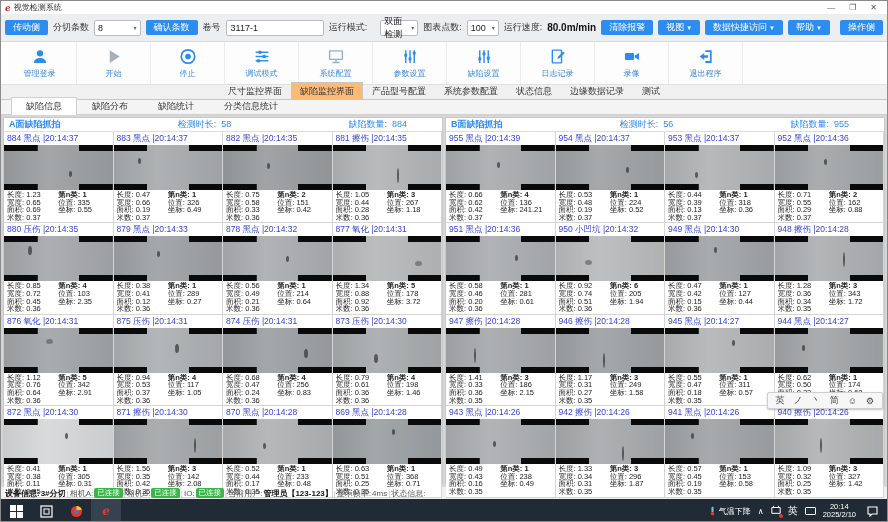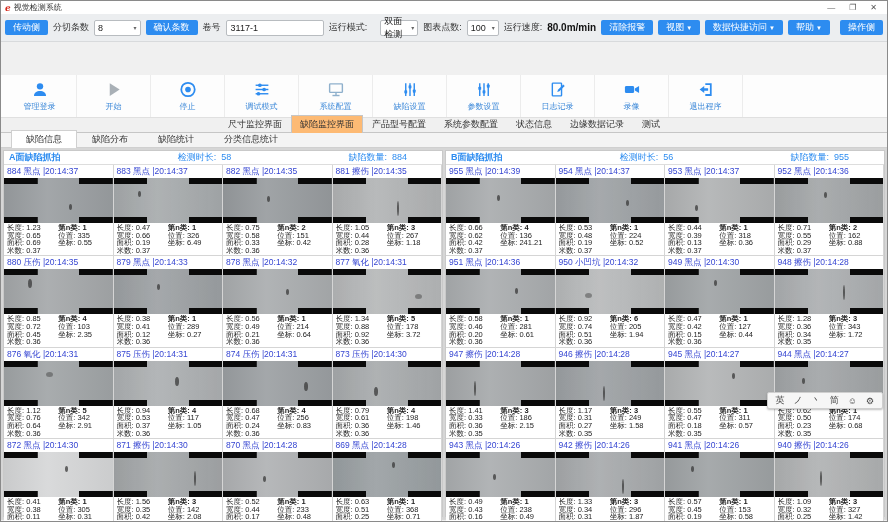--- a/index.html
+++ b/index.html
@@ -14,21 +14,21 @@
   .toolbar1{height:28px;background:#eceef0;border-bottom:1px solid #d8dadc;display:flex;align-items:center;gap:5px;padding:0 4px;font-size:9px;color:#333;}
   .btn-blue{background:#2d8cf0;color:#fff;border:none;border-radius:2px;font-size:9px;padding:3px 8px;line-height:1;cursor:pointer;white-space:nowrap;}
   .btn-blue .arr{font-size:6px;margin-left:2px;}
   .field-label{white-space:nowrap;color:#333;}
   .selectbox{background:#fff;border:1px solid #b8bcc0;border-radius:2px;height:16px;display:flex;align-items:center;padding:0 3px;font-size:9px;color:#222;position:relative;}
   .selectbox .sel-arr{margin-left:auto;font-size:6px;color:#666;padding-left:6px;}
   .textinput{background:#fff;border:1px solid #b8bcc0;border-radius:2px;height:16px;display:flex;align-items:center;padding:0 4px;font-size:9px;color:#222;}
   .speed-val{font-weight:bold;color:#111;font-size:10px;}
   .tb-spacer{flex:1;}
   
-  .toolbar2{height:43px;background:#fdfdfd;border-bottom:1px solid #e0e0e0;display:flex;align-items:stretch;padding:0 2px;margin-top:33px;}
+  .toolbar2{height:43px;background:#fdfdfd;border-bottom:1px solid #e0e0e0;display:flex;align-items:stretch;padding:0 2px;}
   .action{width:74px;display:flex;flex-direction:column;align-items:center;justify-content:center;gap:2px;border-right:1px solid #ececec;cursor:pointer;}
   .action .a-ico{width:20px;height:18px;display:flex;align-items:center;justify-content:center;}
   .action .a-ico svg{width:18px;height:17px;}
   .action .a-label{font-size:8px;color:#3a87d8;white-space:nowrap;}
   
   .tabs{height:15px;background:#f0f0f0;display:flex;align-items:flex-end;padding:0 2px;border-bottom:1px solid #c6c6c6;font-size:9px;justify-content:center;}
   .tab{padding:2px 8px 1px;color:#333;border:1px solid transparent;border-bottom:none;cursor:pointer;white-space:nowrap;}
   .tab.active{background:#fdba74;border-color:#c6c6c6;position:relative;top:1px;padding-bottom:2px;}
   .subtabs{height:15px;background:#f4f4f4;display:flex;align-items:flex-end;padding:0 10px;border-bottom:1px solid #d0d0d0;font-size:9px;}
   .subtab{padding:2px 14px 1px;color:#333;border:1px solid transparent;border-bottom:none;cursor:pointer;white-space:nowrap;}
@@ -183,42 +183,42 @@
   </div>
 
   <div class="action">
     <span class="a-ico" style="color: rgb(45, 140, 240);">
           <svg viewBox="0 0 24 24" fill="currentColor">
             <g stroke="currentColor" stroke-width="2">
               <line x1="6" y1="3" x2="6" y2="21"></line>
               <line x1="12" y1="3" x2="12" y2="21"></line>
               <line x1="18" y1="3" x2="18" y2="21"></line>
             </g>
-            <rect x="4" y="13" width="4" height="4.5" rx="1"></rect>
-            <rect x="10" y="6" width="4" height="4.5" rx="1"></rect>
-            <rect x="16" y="12" width="4" height="4.5" rx="1"></rect>
+            <rect x="4" y="8" width="4" height="4.5" rx="1"></rect>
+            <rect x="10" y="13" width="4" height="4.5" rx="1"></rect>
+            <rect x="16" y="5" width="4" height="4.5" rx="1"></rect>
           </svg>
         </span>
-    <span class="a-label">缺陷设置</span>
+    <span class="a-label">参数设置</span>
   </div>
 
   <div class="action">
     <span class="a-ico" style="color: rgb(45, 140, 240);">
           <svg viewBox="0 0 24 24" fill="currentColor">
             <g stroke="currentColor" stroke-width="2">
               <line x1="6" y1="3" x2="6" y2="21"></line>
               <line x1="12" y1="3" x2="12" y2="21"></line>
               <line x1="18" y1="3" x2="18" y2="21"></line>
             </g>
-            <rect x="4" y="8" width="4" height="4.5" rx="1"></rect>
-            <rect x="10" y="13" width="4" height="4.5" rx="1"></rect>
-            <rect x="16" y="5" width="4" height="4.5" rx="1"></rect>
+            <rect x="4" y="13" width="4" height="4.5" rx="1"></rect>
+            <rect x="10" y="6" width="4" height="4.5" rx="1"></rect>
+            <rect x="16" y="12" width="4" height="4.5" rx="1"></rect>
           </svg>
         </span>
-    <span class="a-label">参数设置</span>
+    <span class="a-label">缺陷设置</span>
   </div>
 
   <div class="action">
     <span class="a-ico" style="color: rgb(45, 140, 240);">
           <svg viewBox="0 0 24 24" fill="currentColor">
             <rect x="4" y="3" width="13" height="18" rx="1" fill="none" stroke="currentColor" stroke-width="2"></rect>
             <path d="M21.5 7l-7.5 7.5-3 1 1-3L19.5 5z"></path>
           </svg>
         </span>
     <span class="a-label">日志记录</span>

